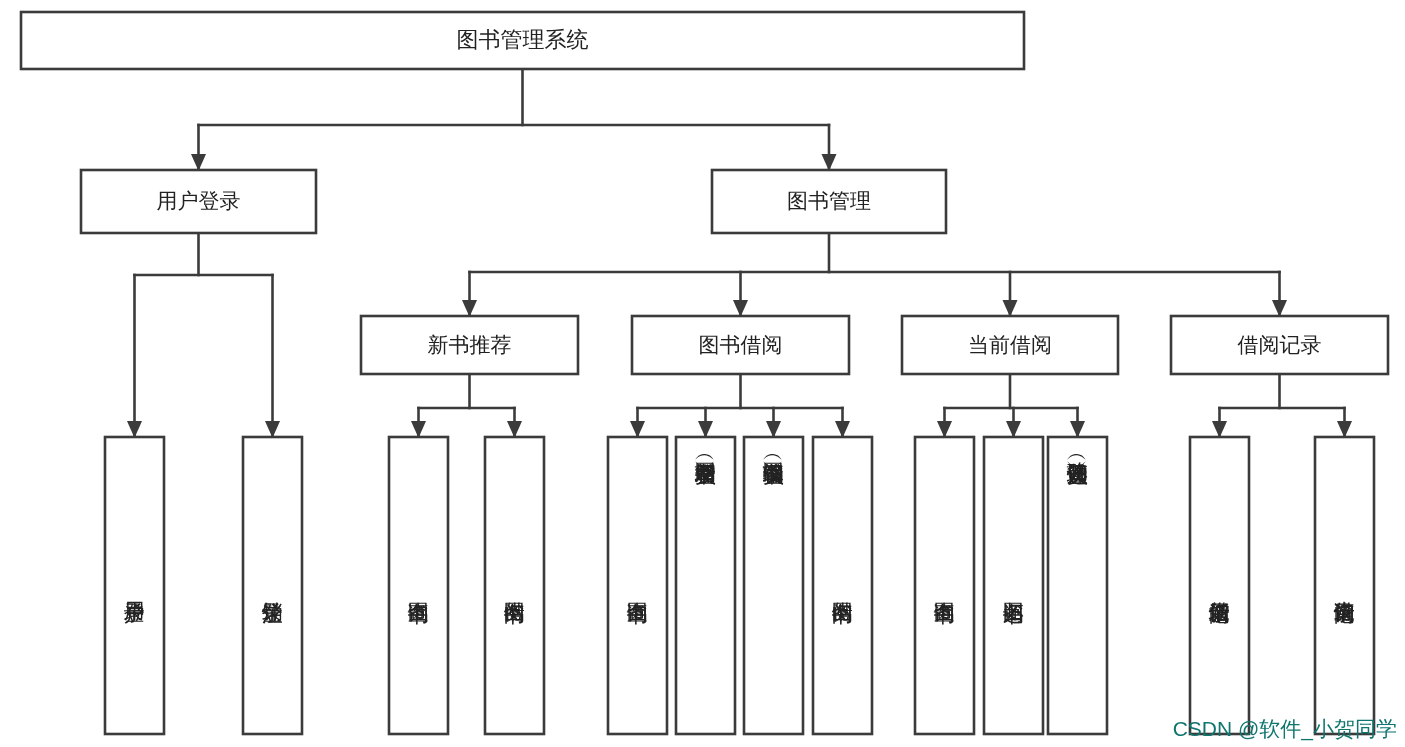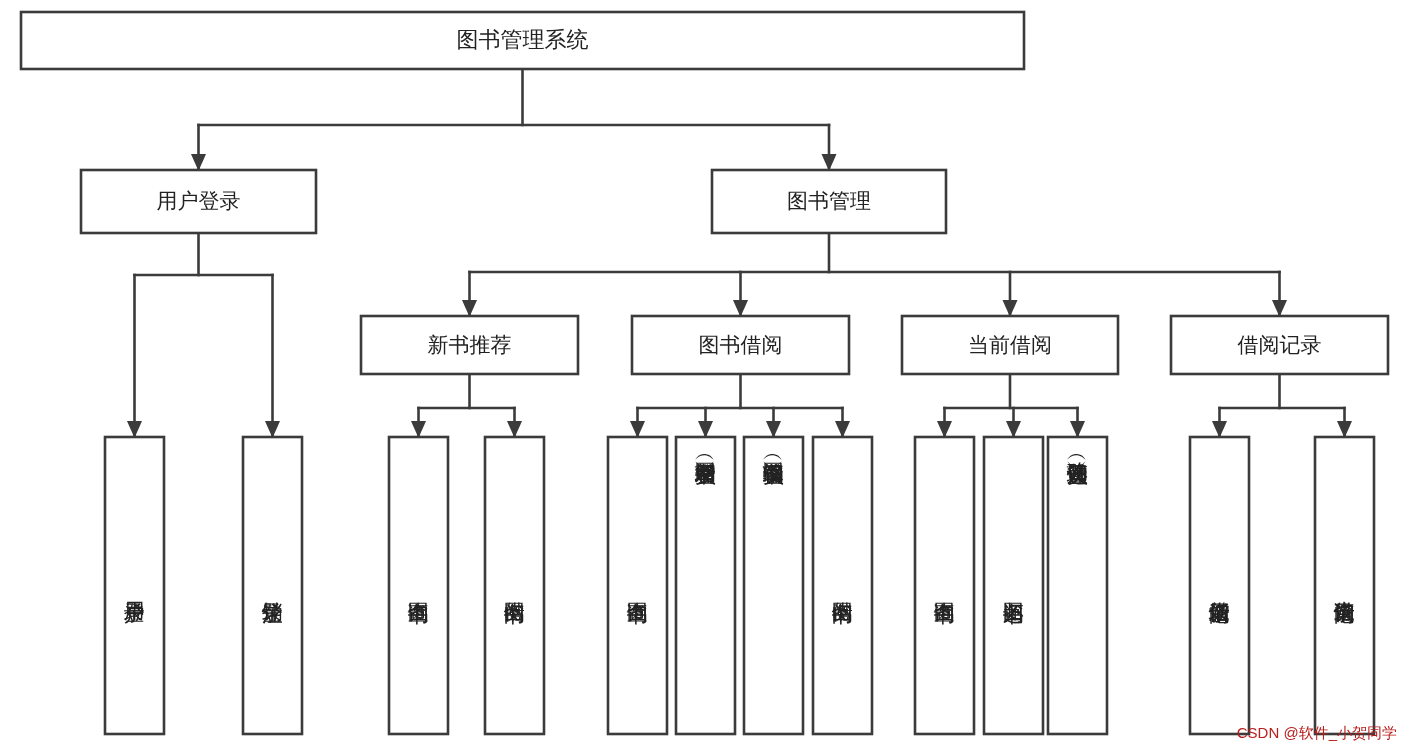--- a/index.html
+++ b/index.html
@@ -70,22 +70,22 @@
     user-select: none;
   }
   .vlabel.centered {
     justify-content: center;
   }
   .watermark {
     position: absolute;
     right: 8px;
     bottom: 4px;
     font-family: "Liberation Sans", "DejaVu Sans", sans-serif;
-    font-size: 15px;
-    color: #b91c1c;
+    font-size: 21px;
+    color: #0f766e;
     white-space: nowrap;
     user-select: none;
   }
 </style>
 </head>
 <body>
 
 <div id="diagram-root">
 
   <svg id="flow-svg" viewBox="0 0 1405 747">

